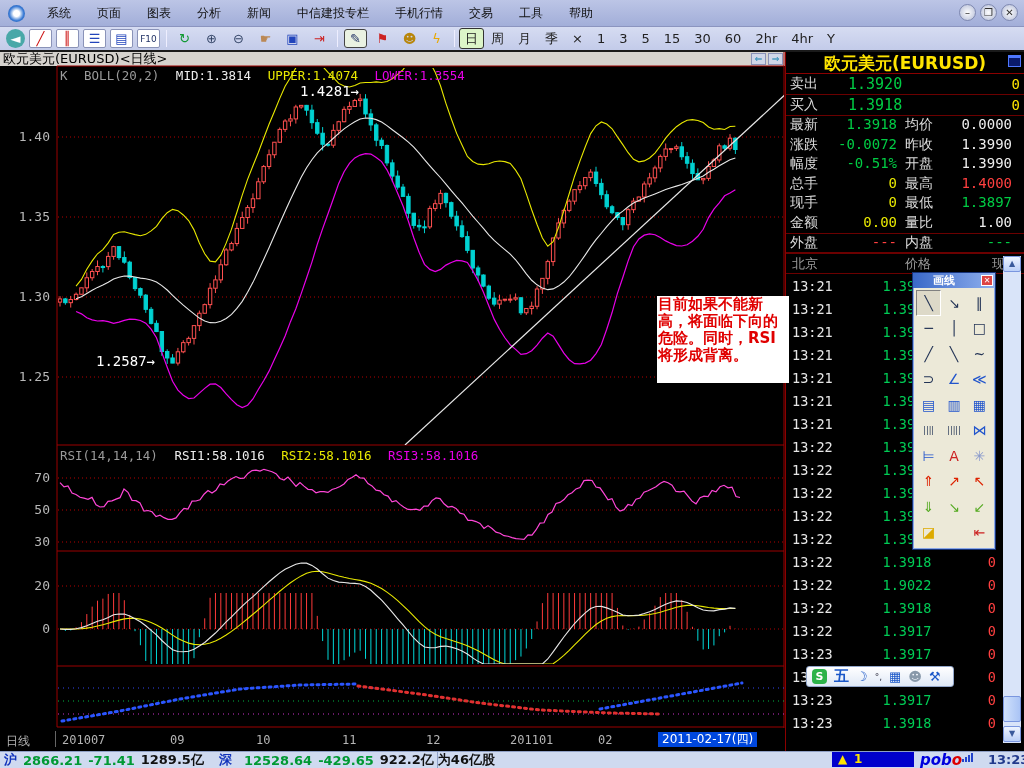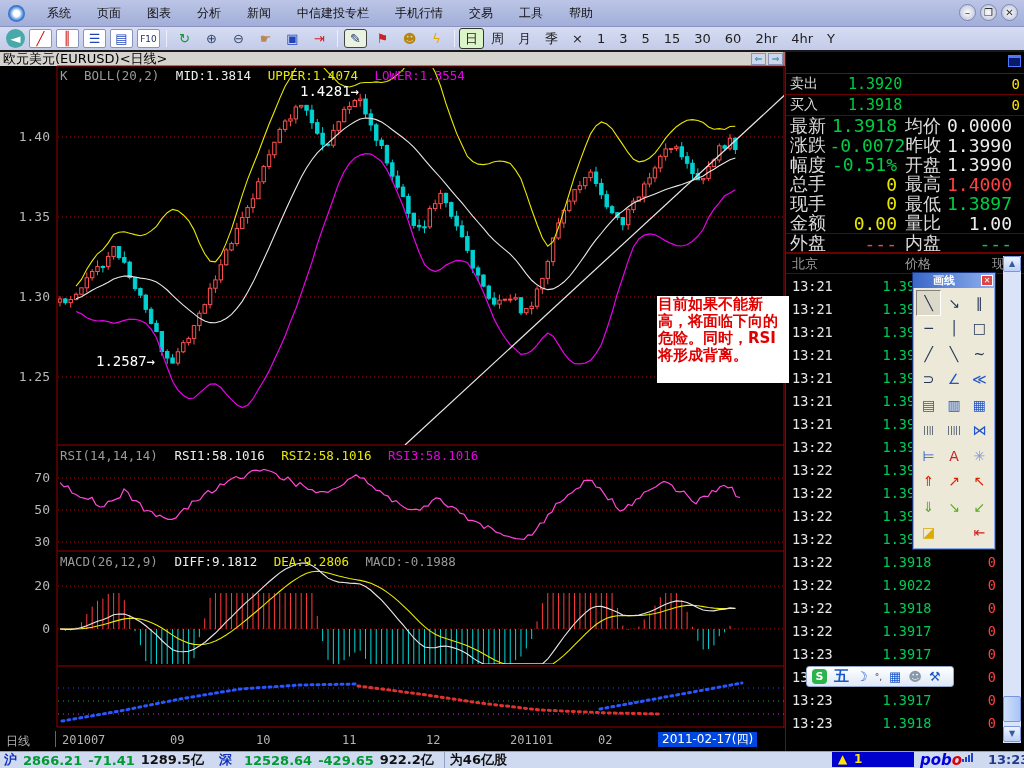--- a/index.html
+++ b/index.html
@@ -60,21 +60,21 @@
   
   .qp{position:absolute;left:785px;top:52px;width:239px;height:699px;background:#000;border-left:1px solid #8b0000}
   .qp-title{height:22px;text-align:center;color:#ffe400;font-size:17px;font-weight:bold;
     border-bottom:1px solid #8b0000;position:relative}
   .qp-max{position:absolute;right:3px;top:3px;width:13px;height:12px;border:1px solid #4f78ff;background:#0a1a6a;
     box-shadow:inset 0 2px 0 #4f78ff}
   .qrow{display:flex;align-items:center;font-size:14px;padding:0 4px;height:21px;border-bottom:1px solid #6b0000}
   .qrow .ql{color:#dcdcdc;width:58px;font-size:14px}
   .qrow .qv{font-family:"DejaVu Sans Mono",monospace;font-size:15px;flex:1}
   .qrow .qz{font-family:"DejaVu Sans Mono",monospace;color:#ffe400;width:40px;text-align:right}
-  .qdual{display:flex;font-size:18px;height:19.5px;align-items:center;padding:0 4px}
+  .qdual{display:flex;font-size:14px;height:19.5px;padding:0 4px}
   .qdual .ql{color:#dcdcdc;width:40px}
   .qdual .qv{font-family:"DejaVu Sans Mono",monospace;width:76px;text-align:right;padding-right:8px}
   .tick-head{display:flex;color:#9a9a9a;font-size:13px;padding:2px 6px;height:21px;border-top:1px solid #6b0000;
     border-bottom:1px solid #6b0000;align-items:center}
   .tick-row{position:absolute;left:0;width:216px;display:flex;font-size:13.5px;
     font-family:"DejaVu Sans Mono",monospace;padding:0 6px}
   .tick-row .tt{color:#e6e6e6;width:52px}
   .tick-row .tp{color:#00cc55;flex:1;text-align:center}
   .tick-row .tv{width:26px;text-align:right}
   .vg{color:#00cc55}.vr{color:#ff4040}.vw{color:#eee}
@@ -622,44 +622,39 @@
     <span class="c-white">MID:1.3814</span>
     <span class="c-yel">UPPER:1.4074</span>
     <span class="c-mag">LOWER:1.3554</span>
   </div>
   <div class="ind-header" style="top:448px">
     <span class="c-gray">RSI(14,14,14)</span>
     <span class="c-white">RSI1:58.1016</span>
     <span class="c-yel">RSI2:58.1016</span>
     <span class="c-mag">RSI3:58.1016</span>
   </div>
-  <div class="ind-header" style="top:554px">
-    <span class="c-gray">MACD(26,12,9)</span>
-    <span class="c-white">DIFF:9.1812</span>
-    <span class="c-yel">DEA:9.2806</span>
-    <span class="c-gray">MACD:-0.1988</span>
-  </div>
 
   <div class="annot">目前如果不能新高，将面临下向的危险。同时，RSI将形成背离。</div>
 
   <div class="xaxis" id="xaxis">
     <span class="xlab" style="left:6px">日线</span>
     <span style="position:absolute;left:55px;top:3px;width:1px;height:16px;background:#666"></span>
     <span class="datebox">2011-02-17(四)</span>
   <span class="xlab" style="left: 62px;">201007</span>
       <span class="xlab" style="left: 170px;">09</span>
       <span class="xlab" style="left: 256px;">10</span>
       <span class="xlab" style="left: 342px;">11</span>
       <span class="xlab" style="left: 426px;">12</span>
       <span class="xlab" style="left: 510px;">201101</span>
       <span class="xlab" style="left: 598px;">02</span>
     </div>
 
   <div class="qp">
     <div class="qp-title">
+      <span>欧元美元(EURUSD)</span>
       <span class="qp-max"></span>
     </div>
     <div id="qtop">
         <div class="qrow">
           <span class="ql">卖出</span>
           <span class="qv c-grn">1.3920</span>
           <span class="qz">0</span>
         </div>
         <div class="qrow">
           <span class="ql">买入</span>
@@ -878,21 +873,21 @@
   <div class="statusbar">
     <span class="lbl" style="margin-left:4px">沪</span>
     <span class="grn">2866.21</span>
     <span class="grn">-71.41</span>
     <span class="blk">1289.5亿</span>
     <span class="lbl" style="margin-left:12px">深</span>
     <span class="grn"></span>
     <span class="grn">12528.64</span>
     <span class="grn">-429.65</span>
     <span class="blk">922.2亿</span>
-    <span class="blk" style="border-left:1px solid #8fa0c6;padding-left:5px;margin-left:7px">为46亿股</span>
+    <span class="blk" style="border-left:1px solid #8fa0c6;margin-left:0">为46亿股</span>
   </div>
   <div class="alertbox">
     <span style="position:absolute;left:6px;top:0;color:#ffe400">▲</span>
     <span>1</span>
   </div>
   <div class="pobo"><span>pob</span><b>o</b></div>
   <div class="sigicon">
     <i style="height:3px"></i>
       <i style="height:5px"></i>
       <i style="height:7px"></i>

